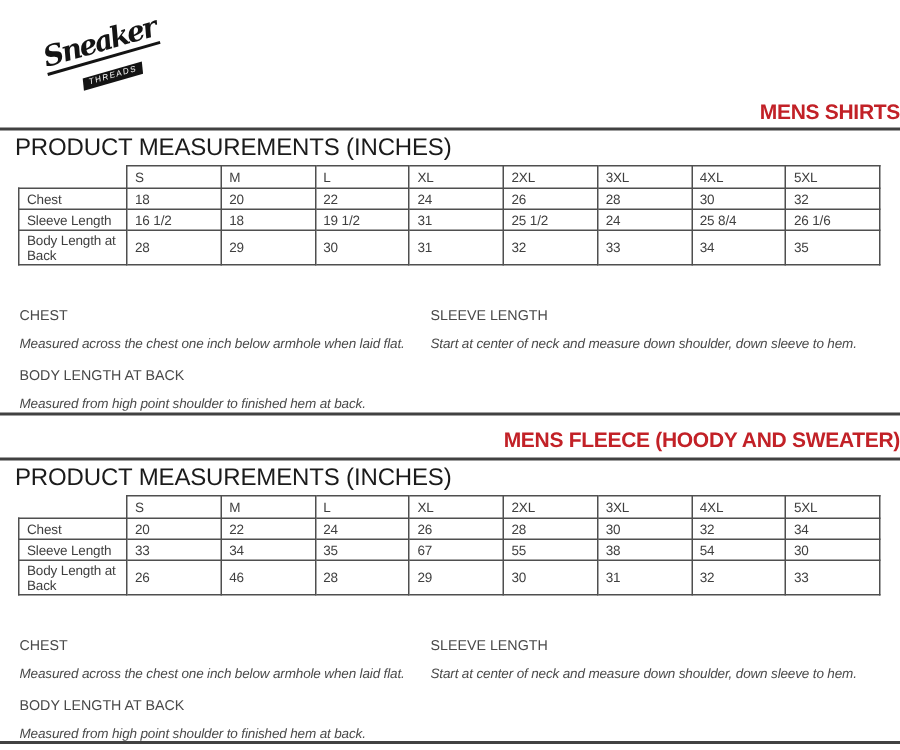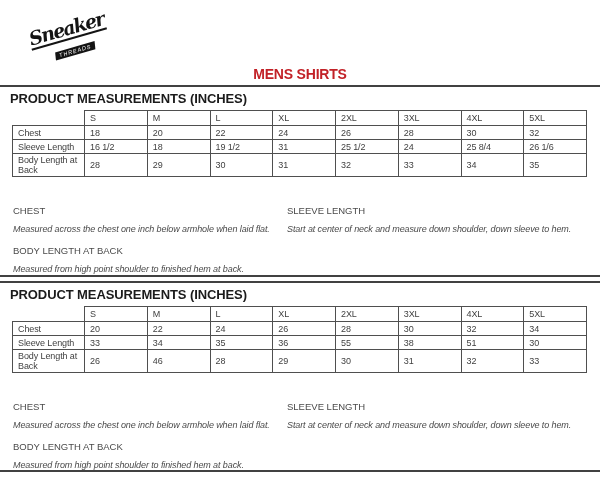--- a/index.html
+++ b/index.html
@@ -17,31 +17,31 @@
     font-size:19px; color:#141414; letter-spacing:-1.5px; line-height:20px;
     border-bottom:2px solid #141414;
   }
   .logo-banner {
     display:inline-block; margin-top:-4px; margin-left:6px;
     background:#141414; color:#ffffff; font-size:5.5px; letter-spacing:1px;
     padding:1px 4px; transform:skewX(-10deg); line-height:6px;
   }
   
   .section-title {
-    text-align:center; font-weight:bold; font-size:14px; line-height:16px;
+    text-align:right; font-weight:bold; font-size:14px; line-height:16px;
     color:#C22127; letter-spacing:-0.2px;
   }
   .t1 { margin-top:8px; }
   .t2 { margin-top:8px; }
   .rule { height:2px; background:#414141; width:600px; }
   .rule-t1 { margin-top:3px; }
   .rule-t2 { margin-top:4px; }
   .rule-bottom { margin-top:3px; }
   .pm-label {
-    margin:6px 0 0 10px; font-weight:bold; font-size:13px; line-height:12px;
+    margin:6px 0 0 10px; font-weight:normal; font-size:16px; line-height:12px;
     color:#1b1b1b; letter-spacing:-0.1px;
   }
   
   .size-table {
     border-collapse:collapse; table-layout:fixed; width:575px;
     margin:5px 0 0 12px; font-size:9px; color:#3f3f3f;
   }
   .size-table th, .size-table td {
     border:1px solid #4f4f4f; font-weight:normal; text-align:left;
     vertical-align:middle; padding:1px 5px; letter-spacing:-0.1px;
@@ -152,20 +152,21 @@
       <div class="note-text">Measured from high point shoulder to finished hem at back.</div>
     </div>
     <div class="notes-col-right">
       <div class="note-heading">SLEEVE LENGTH</div>
       <div class="note-text">Start at center of neck and measure down shoulder, down sleeve to hem.</div>
     </div>
   </div>
 
   <div class="rule"></div>
 
+  <div class="section-title t2">MENS FLEECE (HOODY AND SWEATER)</div>
   <div class="rule rule-t2"></div>
 
   <div class="pm-label">PRODUCT MEASUREMENTS (INCHES)</div>
 
   <table class="size-table">
     <colgroup>
         <col class="lbl">
         <col>
         <col>
         <col>
@@ -196,24 +197,24 @@
       <td>28</td>
       <td>30</td>
       <td>32</td>
       <td>34</td>
     </tr>
     <tr class="r2">
       <td>Sleeve Length</td>
       <td>33</td>
       <td>34</td>
       <td>35</td>
-      <td>36</td>
+      <td>67</td>
       <td>55</td>
       <td>38</td>
-      <td>51</td>
+      <td>54</td>
       <td>30</td>
     </tr>
     <tr class="r3">
       <td>Body Length at Back</td>
       <td>26</td>
       <td>46</td>
       <td>28</td>
       <td>29</td>
       <td>30</td>
       <td>31</td>

